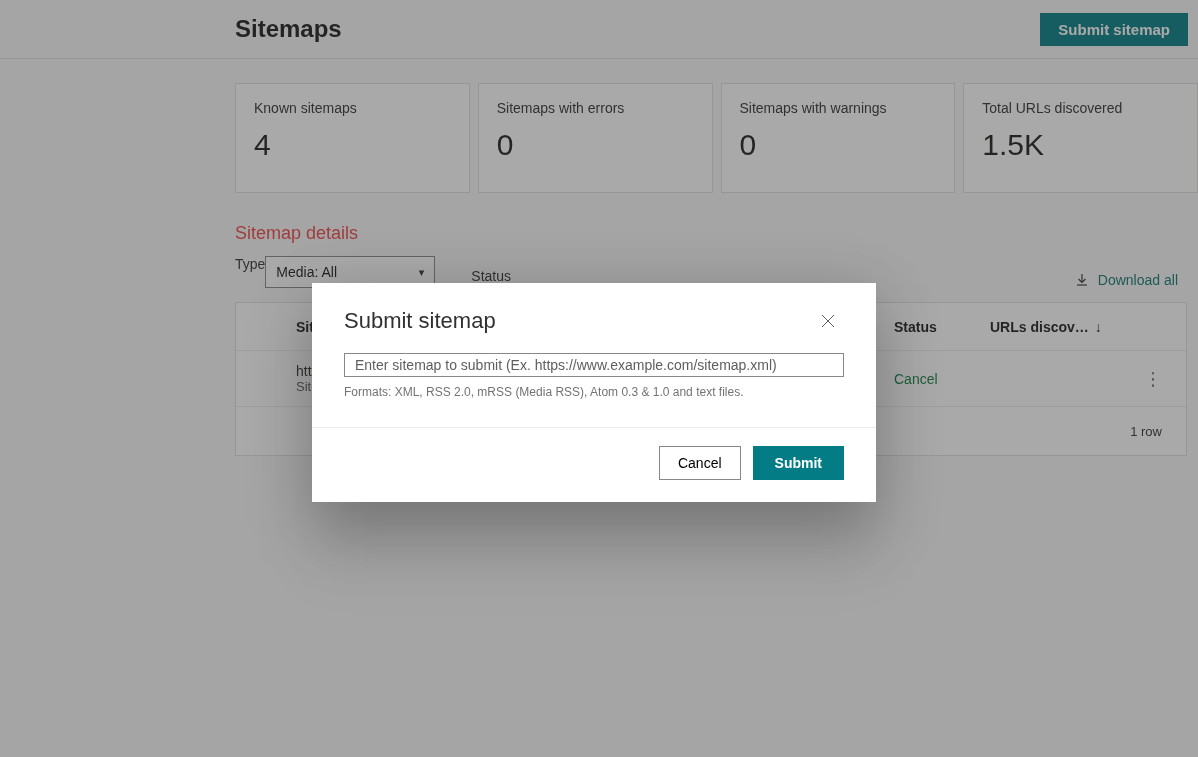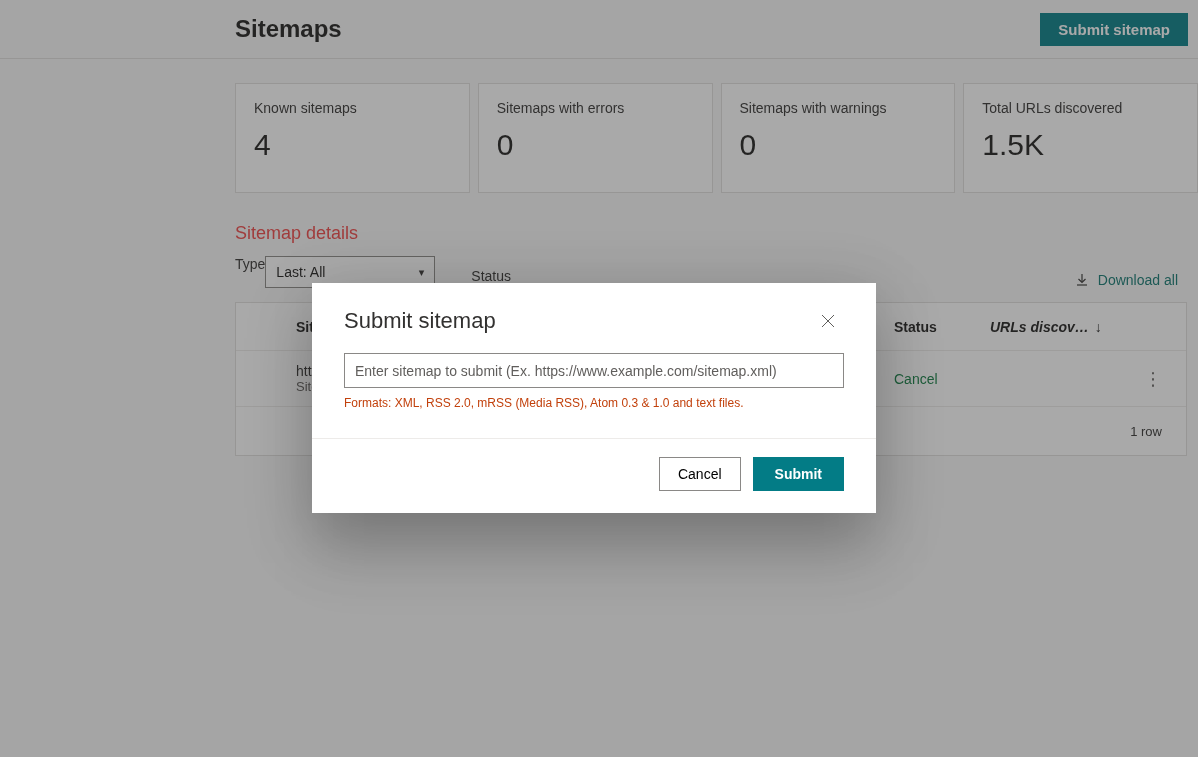--- a/index.html
+++ b/index.html
@@ -25,42 +25,42 @@
   .chev{font-size:11px;color:#323130;}
   .download{margin-left:auto;margin-right:20px;display:flex;align-items:center;gap:8px;color:#0f766e;font-size:14px;cursor:pointer;}
   .dl-icon svg{display:block;}
   
   .table{margin-top:14px;border:1px solid #e1dfdd;background:#fff;width:952px;}
   .thead{display:flex;align-items:center;height:48px;border-bottom:1px solid #edebe9;font-weight:600;font-size:14px;}
   .th,.td{padding:0 12px;display:flex;align-items:center;}
   .col-sm{width:460px;padding-left:60px;}
   .col-lc{width:186px;}
   .col-status{width:96px;}
-  .col-urls{width:140px;font-style:italic;}
+  .col-urls{width:140px;}
   .col-actions{flex:1;justify-content:flex-end;padding-right:24px;}
   .sort-icon{margin-left:6px;font-size:14px;}
   .tbody .row{display:flex;height:56px;border-bottom:1px solid #edebe9;font-size:14px;}
   .sm-main{font-size:14px;color:#323130;}
   .sm-sub{font-size:13px;color:#605e5c;}
   .sm-wrap{display:flex;flex-direction:column;justify-content:center;padding-left:60px;width:460px;}
   .status-success{color:#107c41;}
   .more-icon{font-size:18px;color:#605e5c;cursor:pointer;line-height:1;letter-spacing:0;}
   .tfoot{height:48px;display:flex;align-items:center;justify-content:flex-end;padding-right:24px;font-size:13px;color:#323130;}
   
   .overlay{position:absolute;inset:0;background:rgba(50,50,50,0.42);}
   .modal-shadow{position:absolute;top:283px;left:312px;width:564px;height:280px;border-radius:8px;background:rgba(0,0,0,0.06);filter:blur(30px);}
   .modal{position:absolute;top:283px;left:312px;width:564px;background:#fff;box-shadow:0 25px 60px rgba(0,0,0,0.25);}
   .m-head{display:flex;align-items:center;justify-content:space-between;padding:22px 32px 12px 32px;}
   .m-title{font-size:22px;font-weight:400;color:#323130;}
   .close{width:32px;height:32px;display:flex;align-items:center;justify-content:center;cursor:pointer;color:#605e5c;}
   .close svg{display:block;}
   .m-body{padding:4px 32px 28px 32px;}
-  .m-input{width:100%;height:35px;border:1px solid #8a8886;padding:0 10px;font-size:14px;color:#323130;outline:none;}
+  .m-input{width:100%;height:24px;border:1px solid #8a8886;padding:0 10px;font-size:14px;color:#323130;outline:none;}
   .m-input::placeholder{color:#605e5c;}
-  .m-hint{font-size:12px;color:#c2410c;margin-top:8px;}
+  .m-hint{font-size:12px;color:#737373;margin-top:8px;}
   .m-foot{border-top:1px solid #edebe9;padding:18px 32px 22px 32px;display:flex;justify-content:flex-end;gap:12px;}
   .btn-sec{background:#fff;border:1px solid #8a8886;height:34px;padding:3px 18px;font-size:14px;cursor:pointer;}
   .btn-pri{background:#037c86;color:#fff;border:none;height:34px;padding:0 22px;font-size:14px;font-weight:600;cursor:pointer;}
 </style>
 </head>
 <body>
 
 <div class="page">
 
   <div class="header">
@@ -89,21 +89,21 @@
         <div class="card-value">1.5K</div>
       </div>
     </div>
 
     <div class="section-title">Sitemap details</div>
 
     <div class="filters">
       <div class="filter">
         <div class="filter-label">Type</div>
         <div class="select">
-          <span>Last: All</span>
+          <span>Media: All</span>
           <span class="chev">▾</span>
         </div>
       </div>
       <div class="filter">
         <div class="filter-label">Status</div>
       </div>
       <div class="download">
         <span class="dl-icon">
           <svg width="16" height="16" viewBox="0 0 16 16" fill="none" stroke="#323130" stroke-width="1.2">
             <path d="M8 2 V10"></path>

